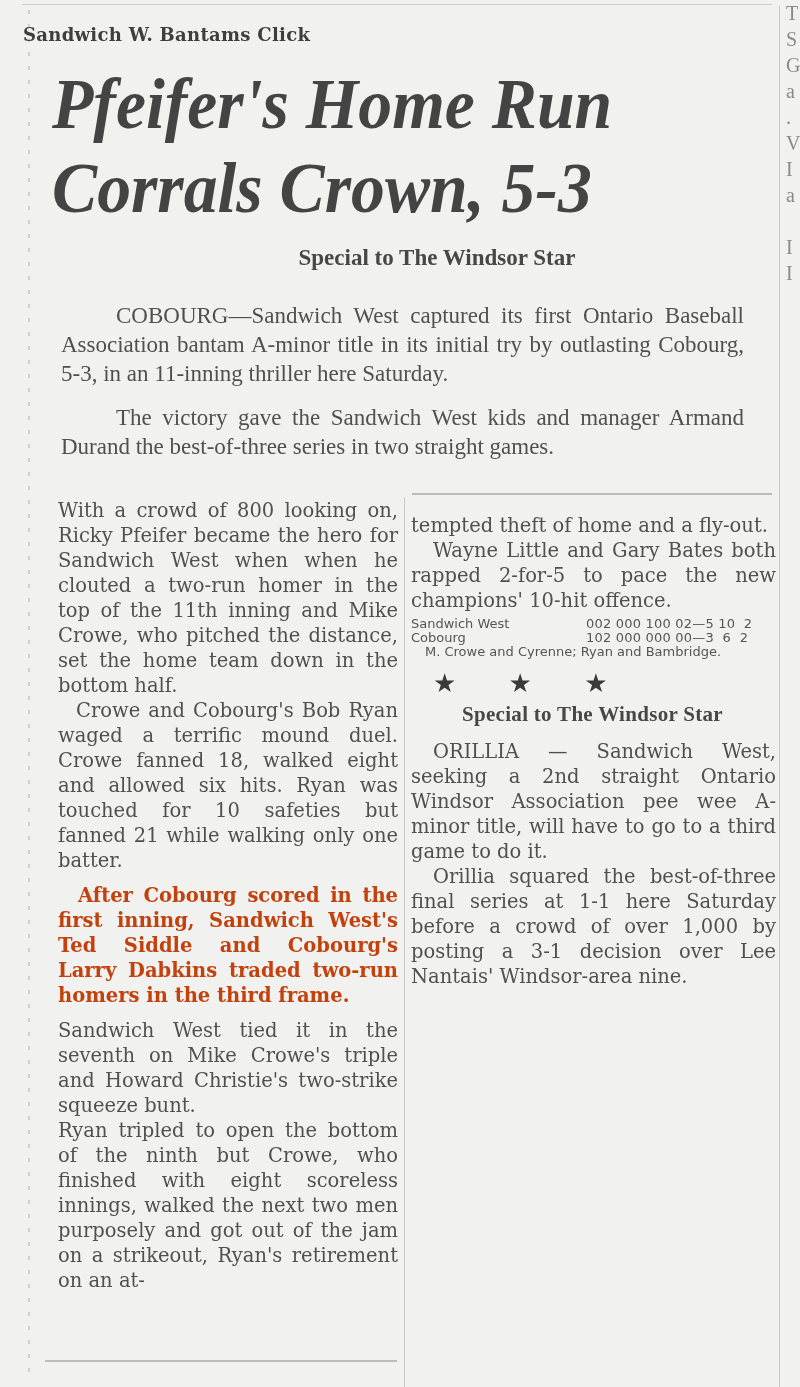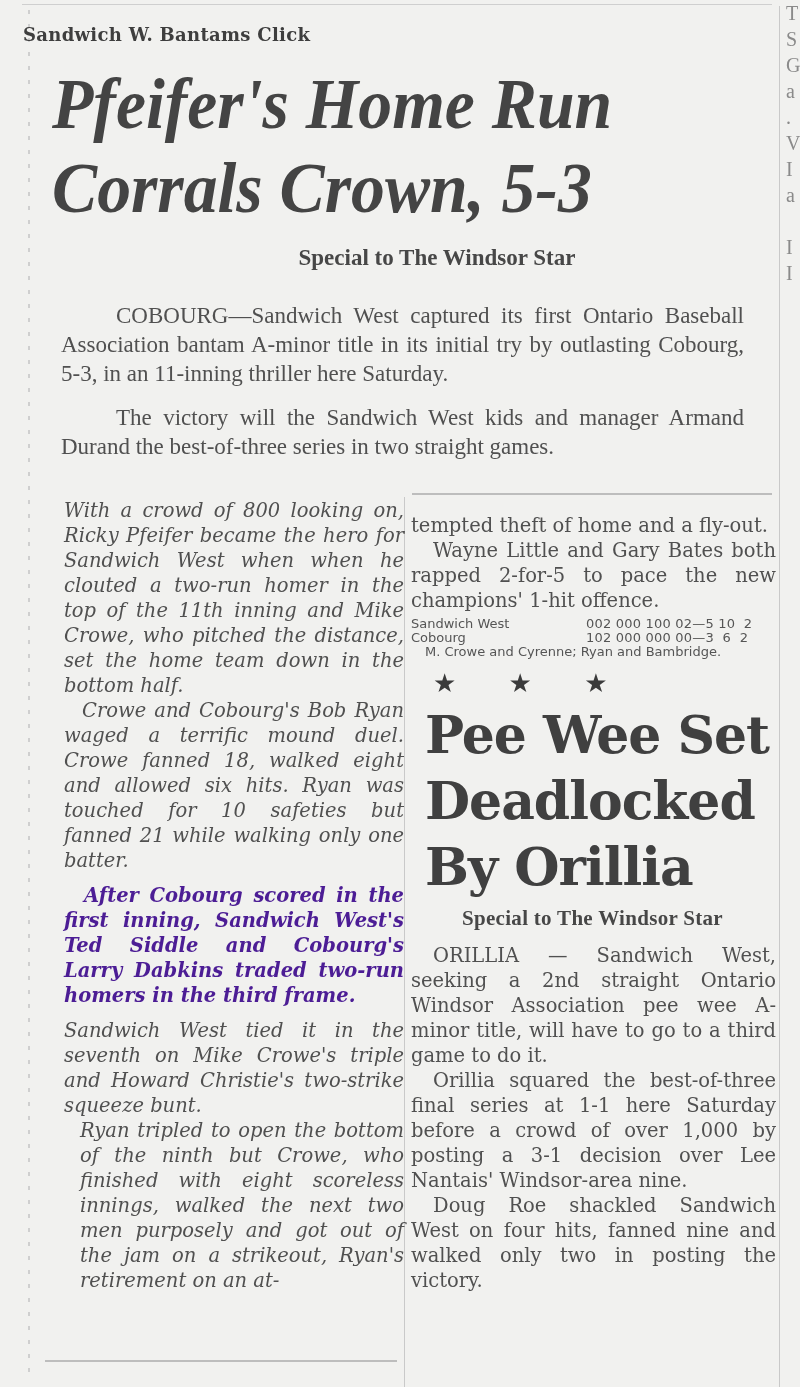--- a/index.html
+++ b/index.html
@@ -33,23 +33,23 @@
     }
     .byline.main { top: 245px; }
 
     .body-text {
       font-family: "DejaVu Serif", serif; font-size: 19.5px; line-height: 25px; color: #505050;
       text-align: justify; text-align-last: left;
     }
     .lead { position: absolute; left: 45px; top: 286px; width: 715px; font-family: "Liberation Serif", serif; font-size: 23px; line-height: 28.8px; }
     .lead p { margin: 16px; text-indent: 55px; }
 
-    .col-left { position: absolute; left: 64px; top: 498px; width: 340px; font-style: italic; }
+    .col-left { position: absolute; left: 58px; top: 498px; width: 340px; }
     .col-left p { margin: 0; text-indent: 0; }
-    .bold-graf { font-weight: bold; margin-top: 10px !important; padding-left: 0; color: #4c1d95; }
+    .bold-graf { font-weight: bold; margin-top: 10px !important; padding-left: 0; color: #c2410c; }
     .col-divider-v { position: absolute; left: 404px; top: 497px; width: 1px; height: 890px; background: #c9c9c9; }
     .col-right-rule { position: absolute; left: 412px; top: 493px; width: 360px; height: 2px; background: #bdbdbd; }
     .col-left-rule { position: absolute; left: 45px; top: 1360px; width: 352px; height: 2px; background: #bdbdbd; }
 
     .col-right { position: absolute; left: 411px; top: 513px; width: 365px; }
     .col-right p { margin: 0; }
 
     .linescore {
       font-family: "DejaVu Sans", sans-serif; font-size: 13px; line-height: 14px; color: #555;
       margin-top: 4px; width: 365px;
@@ -82,59 +82,53 @@
 
   <div class="kicker">Sandwich W. Bantams Click</div>
   <div class="headline">
     <div>Pfeifer's Home Run</div>
     <div>Corrals Crown, 5-3</div>
   </div>
   <div class="byline main">Special to The Windsor Star</div>
 
   <div class="lead body-text">
     <p>COBOURG—Sandwich West captured its first Ontario Baseball Association bantam A-minor title in its initial try by outlasting Cobourg, 5-3, in an 11-inning thriller here Saturday.</p>
-    <p>The victory will the Sandwich West kids and manager Armand Durand the best-of-three series in two straight games.</p>
+    <p>The victory gave the Sandwich West kids and manager Armand Durand the best-of-three series in two straight games.</p>
   </div>
 
   <div class="col-divider-v"></div>
   <div class="col-right-rule"></div>
   <div class="col-left-rule"></div>
 
   <div class="col-left body-text">
     <p>With a crowd of 800 looking on, Ricky Pfeifer became the hero for Sandwich West when when he clouted a two-run homer in the top of the 11th inning and Mike Crowe, who pitched the distance, set the home team down in the bottom half.</p>
     <p style="text-indent:18px;">Crowe and Cobourg's Bob Ryan waged a terrific mound duel. Crowe fanned 18, walked eight and allowed six hits. Ryan was touched for 10 safeties but fanned 21 while walking only one batter.</p>
     <p class="bold-graf" style="text-indent:20px;">After Cobourg scored in the first inning, Sandwich West's Ted Siddle and Cobourg's Larry Dabkins traded two-run homers in the third frame.</p>
     <p style="text-indent:0;margin-top:10px;">Sandwich West tied it in the seventh on Mike Crowe's triple and Howard Christie's two-strike squeeze bunt.</p>
-    <p style="text-indent:0;margin-left:16px;">Ryan tripled to open the bottom of the ninth but Crowe, who finished with eight scoreless innings, walked the next two men purposely and got out of the jam on a strikeout, Ryan's retirement on an at-</p>
+    <p style="text-indent:0;">Ryan tripled to open the bottom of the ninth but Crowe, who finished with eight scoreless innings, walked the next two men purposely and got out of the jam on a strikeout, Ryan's retirement on an at-</p>
   </div>
 
   <div class="col-right body-text">
     <p>tempted theft of home and a fly-out.</p>
-    <p style="text-indent:22px;">Wayne Little and Gary Bates both rapped 2-for-5 to pace the new champions' 1-hit offence.</p>
+    <p style="text-indent:22px;">Wayne Little and Gary Bates both rapped 2-for-5 to pace the new champions' 10-hit offence.</p>
 
     <div class="linescore">
       <div class="ls-row">
         <span class="team">Sandwich West</span>
         <span class="score">002 000 100 02—5 10  2</span>
       </div>
       <div class="ls-row">
         <span class="team">Cobourg</span>
         <span class="score">102 000 000 00—3  6  2</span>
       </div>
       <div class="batteries">M. Crowe and Cyrenne; Ryan and Bambridge.</div>
     </div>
 
     <div class="stars">★ ★ ★</div>
 
-    <div class="head2">
-      <div>Pee Wee Set</div>
-      <div>Deadlocked</div>
-      <div>By Orillia</div>
-    </div>
     <div class="byline second">Special to The Windsor Star</div>
 
     <div class="story2">
       <p>ORILLIA — Sandwich West, seeking a 2nd straight Ontario Windsor Association pee wee A-minor title, will have to go to a third game to do it.</p>
       <p>Orillia squared the best-of-three final series at 1-1 here Saturday before a crowd of over 1,000 by posting a 3-1 decision over Lee Nantais' Windsor-area nine.</p>
-      <p>Doug Roe shackled Sandwich West on four hits, fanned nine and walked only two in posting the victory.</p>
     </div>
   </div>
 </div>
 
 </body></html>

